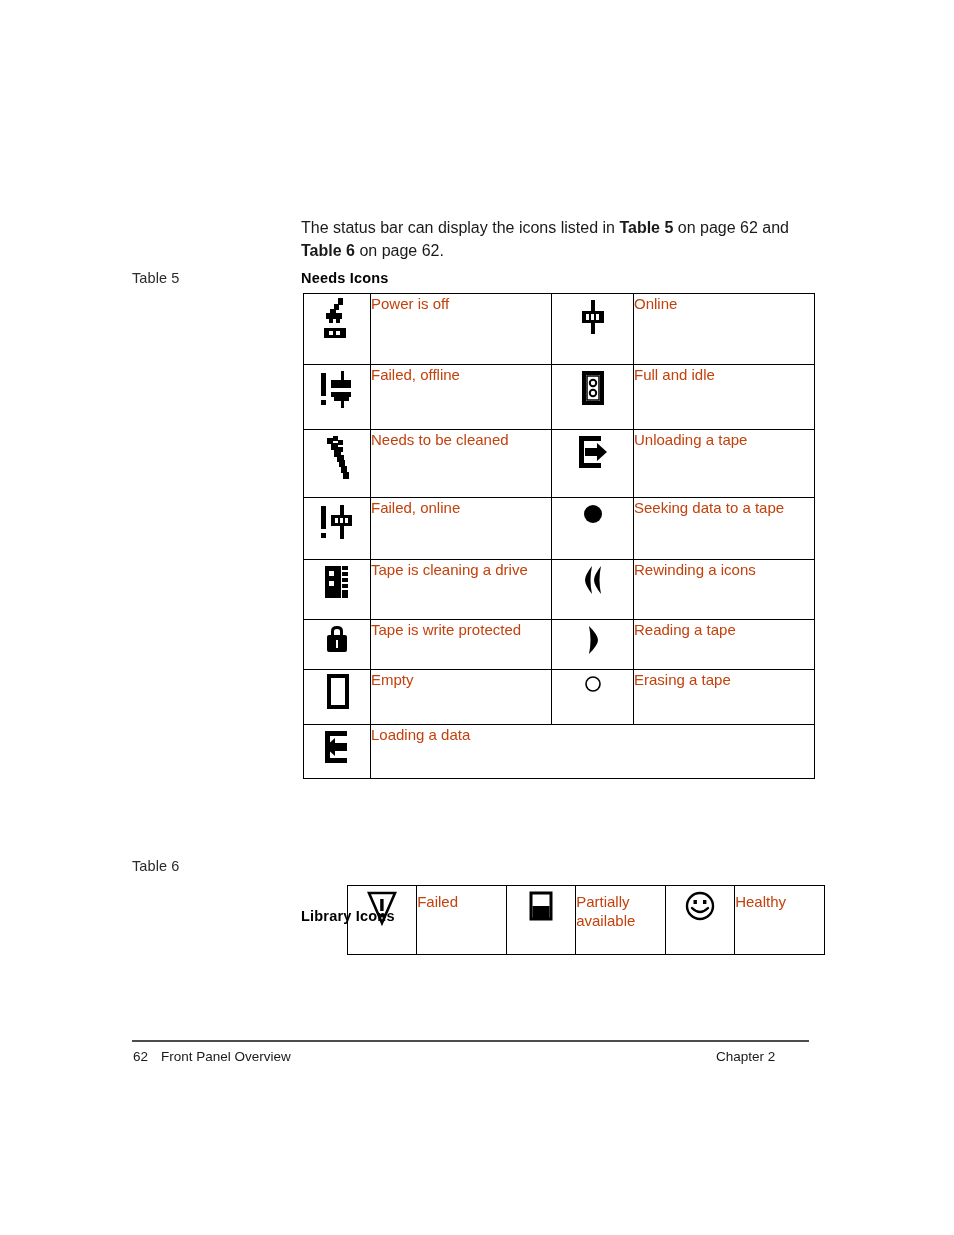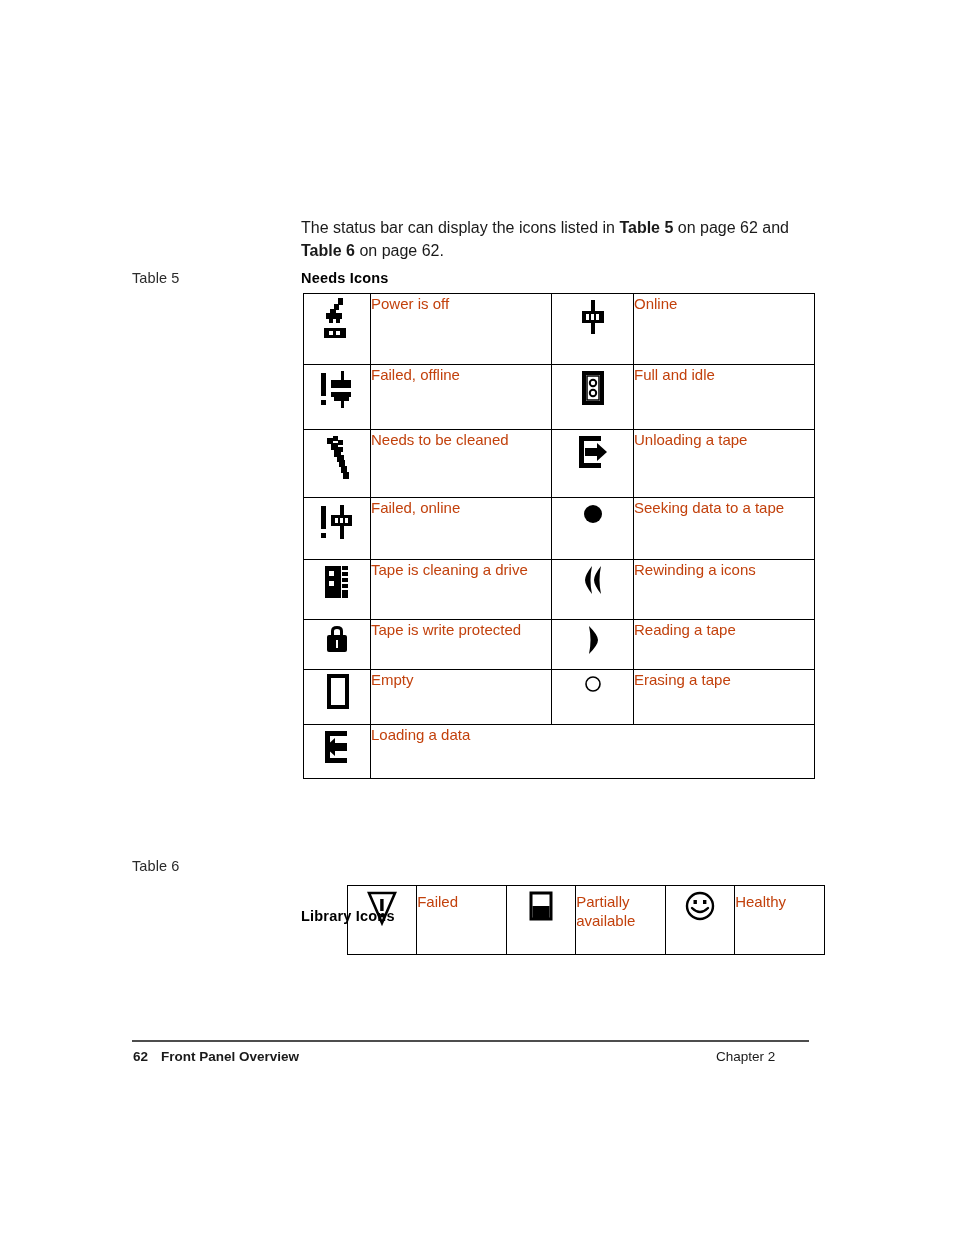--- a/index.html
+++ b/index.html
@@ -100,21 +100,21 @@
     top: 1040px;
     width: 677px;
     height: 2px;
     background: #4d4d4d;
   }
   .footer-left {
     position: absolute;
     left: 133px;
     top: 1049px;
     font-size: 13.5px;
-    font-weight: bold;
+    font-weight: normal;
     color: #1a1a1a;
   }
   .footer-left .pgnum { margin-right: 13px; }
   .footer-right {
     position: absolute;
     left: 716px;
     top: 1049px;
     font-size: 13.5px;
     font-weight: normal;
     color: #1a1a1a;

